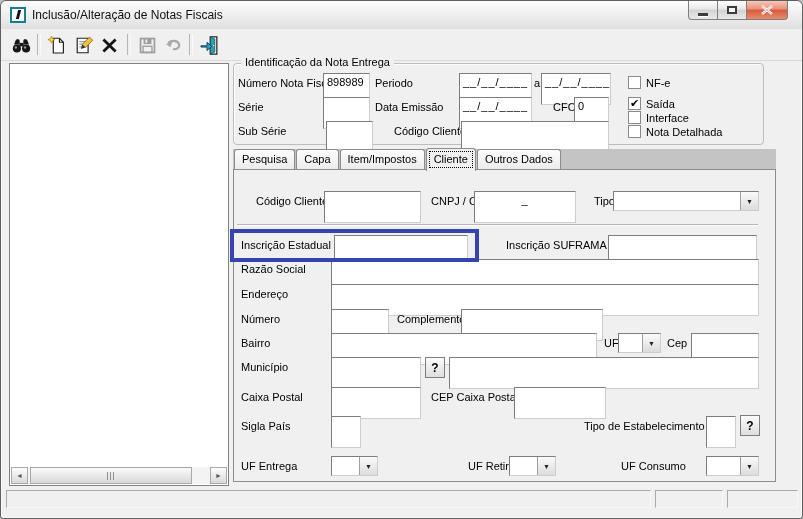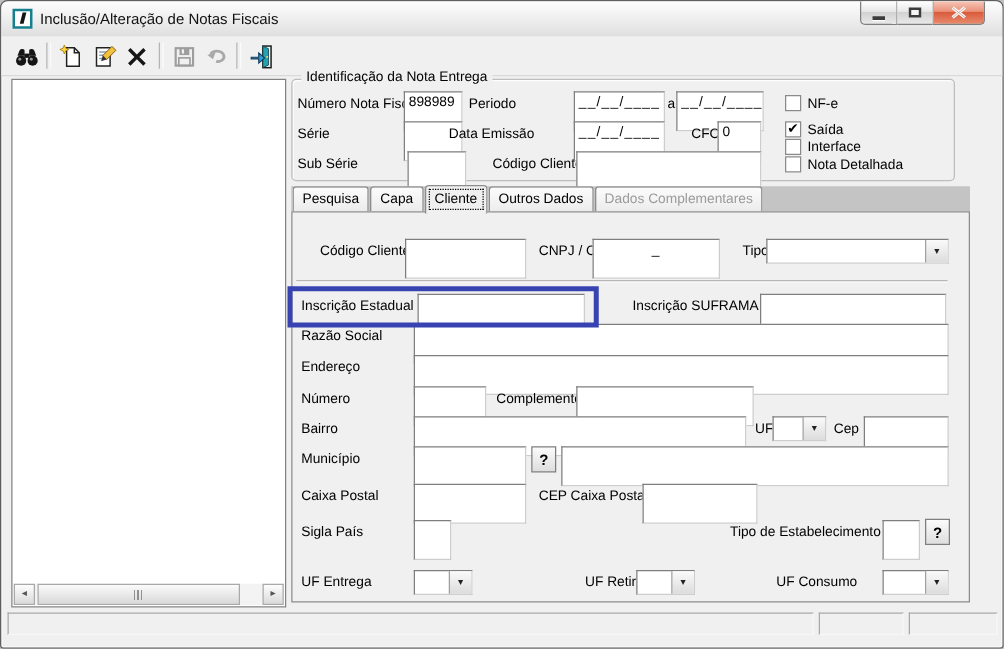--- a/index.html
+++ b/index.html
@@ -185,21 +185,21 @@
     <span class="grouplabel">Identificação da Nota Entrega</span>
   </div>
   <span class="lbl" style="left:237px;top:76px">Número Nota Fiscal</span>
   <div class="fld" style="left:322px;top:72px;width:47px">898989</div>
   <span class="lbl" style="left:374px;top:76px">Periodo</span>
   <div class="fld mask" style="left:458px;top:72px;width:73px">__/__/____</div>
   <span class="lbl" style="left:533px;top:76px">a</span>
   <div class="fld mask" style="left:540px;top:72px;width:70px">__/__/____</div>
   <span class="lbl" style="left:237px;top:100px">Série</span>
   <div class="fld" style="left:322px;top:96px;width:47px"></div>
-  <span class="lbl" style="left:358px;top:100px">Data Emissão</span>
+  <span class="lbl" style="left:374px;top:100px">Data Emissão</span>
   <div class="fld mask" style="left:458px;top:96px;width:73px">__/__/____</div>
   <span class="lbl" style="left:552px;top:100px">CFOP</span>
   <div class="fld" style="left:573px;top:96px;width:35px">0</div>
   <span class="lbl" style="left:237px;top:124px">Sub Série</span>
   <div class="fld" style="left:325px;top:120px;width:47px"></div>
   <span class="lbl" style="left:393px;top:124px">Código Cliente</span>
   <div class="fld" style="left:460px;top:120px;width:148px"></div>
 
   <div class="check" style="left:627px;top:75px">
     <span class="box"></span>
@@ -215,23 +215,23 @@
   </div>
   <div class="check" style="left:627px;top:124px">
     <span class="box"></span>
     <span>Nota Detalhada</span>
   </div>
 
   <div class="tabband"></div>
   <div class="tabs">
     <div class="tab">Pesquisa</div>
     <div class="tab">Capa</div>
+    <div class="tab">Item/Impostos</div>
     <div class="tab active">Cliente</div>
     <div class="tab">Outros Dados</div>
-    <div class="tab disabled">Dados Complementares</div>
   </div>
   <div class="tabpanel"></div>
 
   <span class="lbl" style="left:255px;top:194px">Código Cliente</span>
   <div class="fld" style="left:323px;top:190px;width:97px"></div>
   <span class="lbl" style="left:430px;top:194px">CNPJ / CPF</span>
   <div class="fld mask" style="left:473px;top:190px;width:102px">_</div>
   <span class="lbl" style="left:593px;top:194px">Tipo</span>
   <div class="combo" style="left:612px;top:190px;width:146px">
     <span class="val"></span>

